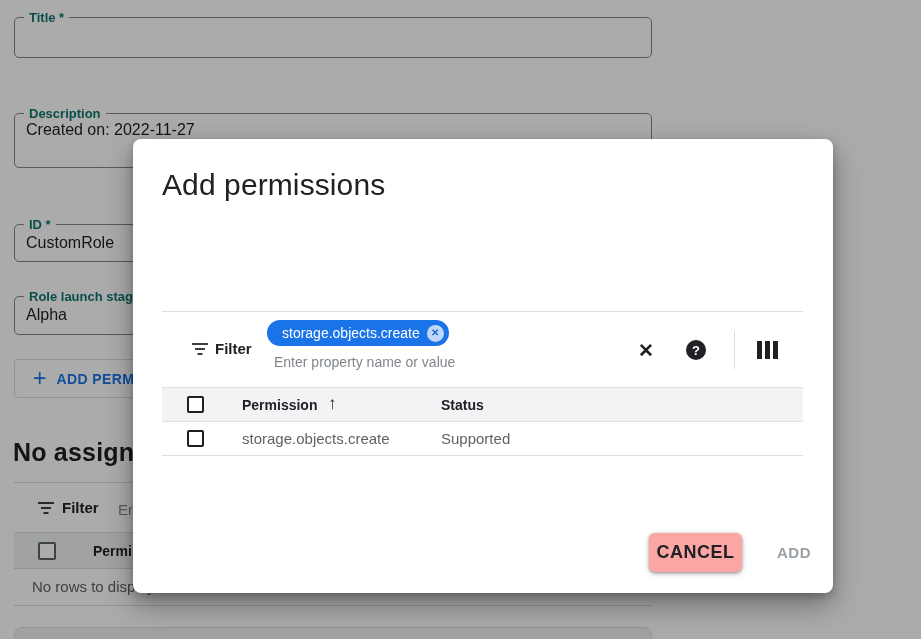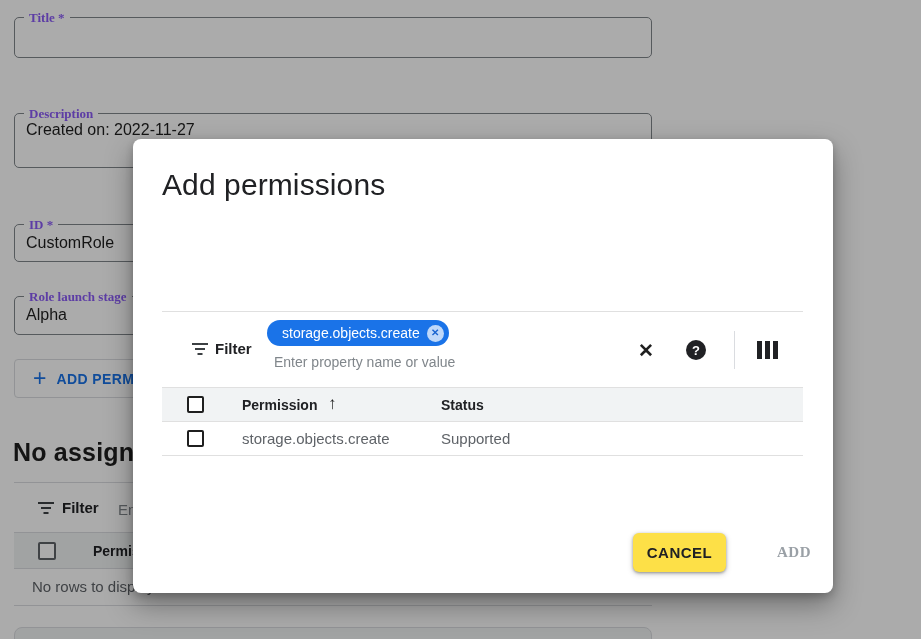--- a/index.html
+++ b/index.html
@@ -5,21 +5,21 @@
   * { margin:0; padding:0; box-sizing:border-box; }
   html,body { width:921px; height:639px; }
   body { font-family:"Liberation Sans", sans-serif; background:#fff; overflow:hidden; }
   #stage { position:relative; width:921px; height:639px; overflow:hidden; background:#fff; }
 
   
   #bg-layer { position:absolute; inset:0; z-index:1; }
 
   .ofield { position:absolute; border:1px solid #80868b; border-radius:5px; background:#fff; }
   .olabel { position:absolute; top:-8px; left:9px; background:#fff; padding:0 5px;
-            font-size:13px; font-weight:700; color:#8b5cf6; white-space:nowrap;font-family:Liberation Serif, serif; }
+            font-size:13px; font-weight:700; color:#0f766e; white-space:nowrap; }
   .oval   { position:absolute; left:11px; font-size:16px; color:#1f1f1f; white-space:nowrap; }
 
   .char-counter { position:absolute; top:64px; right:280px; width:361px; text-align:right;
                   font-size:14px; color:#5f6368; }
 
   .add-perm-btn { position:absolute; left:14px; top:359px; width:638px; height:39px;
                   background:#fff; border:1px solid #dadce0; border-radius:4px;
                   display:flex; align-items:center; }
   .plus-glyph { font-size:23px; font-weight:400; color:#1a73e8; margin-left:18px; line-height:1; }
   .add-perm-label { font-size:14px; font-weight:700; letter-spacing:.4px; color:#1a73e8; margin-left:10px; }
@@ -97,26 +97,26 @@
   .mcbx { position:absolute; left:25px; width:17px; height:17px; border:2px solid #1f1f1f;
           border-radius:2px; background:#fff; cursor:pointer; }
   .mdl-thead .mcbx { top:8px; }
   .mdl-row .mcbx { top:8px; }
   .col-perm { position:absolute; left:80px; }
   .col-status { position:absolute; left:279px; }
   .th-txt { top:9px; font-size:14px; font-weight:700; color:#202124; }
   .td-txt { top:8px; font-size:15px; color:#5f6368; }
   .sort-arrow { position:absolute; left:166px; top:6px; font-size:17px; font-weight:700; color:#1f1f1f; cursor:pointer; }
 
-  .cancel-btn { position:absolute; left:500px; top:394px; width:93px; height:39px; background:#fde047;
+  .cancel-btn { position:absolute; left:516px; top:394px; width:93px; height:39px; background:#fca5a5;
                 border:none; border-radius:6px; box-shadow:0 1px 3px rgba(0,0,0,.35), 0 2px 6px rgba(0,0,0,.18);
-                font-family:"Liberation Sans",sans-serif; font-size:15px; font-weight:700; letter-spacing:.5px;
+                font-family:"Liberation Sans",sans-serif; font-size:18px; font-weight:700; letter-spacing:.5px;
                 color:#202124; cursor:pointer; }
   .add-btn { position:absolute; left:629px; top:394px; width:64px; height:39px; background:transparent;
-             border:none; font-family:Liberation Serif, serif; font-size:15px; font-weight:700;
+             border:none; font-family:Liberation Sans, sans-serif; font-size:15px; font-weight:700;
              letter-spacing:.5px; color:#9aa0a6; cursor:default; }
 </style>
 </head>
 <body>
 
 <div id="stage">
 
   <div id="bg-layer">
 
     <div class="ofield" style="left:14px; top:17px; width:638px; height:41px;">

